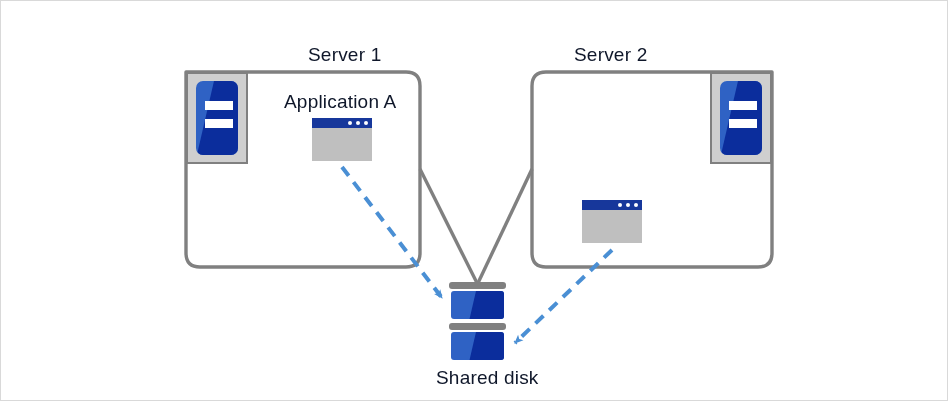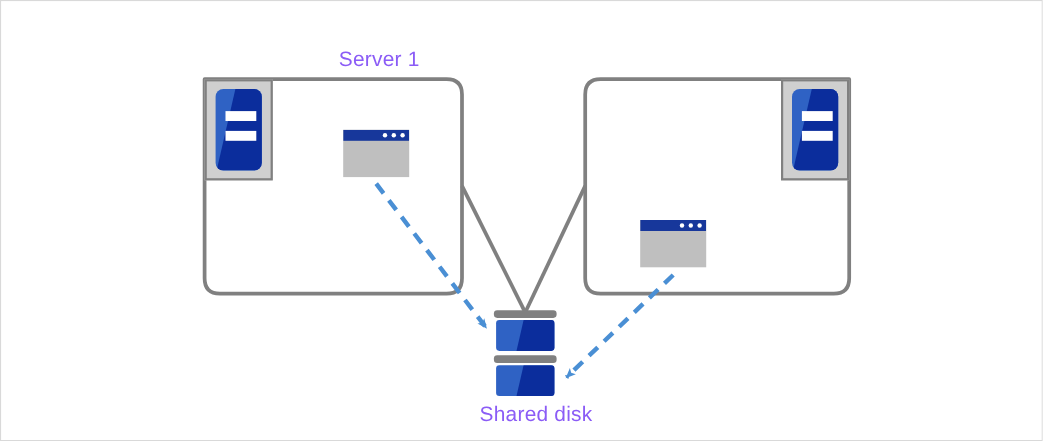--- a/index.html
+++ b/index.html
@@ -19,21 +19,21 @@
   }
   #vector-layer {
     position: absolute;
     left: 0;
     top: 0;
     width: 948px;
     height: 401px;
   }
   .label {
     position: absolute;
-    color: #8b5cf6;
+    color: #0f172a;
     font-family: "Liberation Sans", sans-serif;
     font-size: 19px;
     line-height: 22px;
     white-space: pre;
     letter-spacing: 0.2px;
   }
   #server1-title { left: 307px; top: 43px; }
   #server2-title { left: 573px; top: 43px; }
   #app-a-title   { left: 283px; top: 90px; }
   #app-b-title   { left: 553px; top: 172px; }
@@ -178,29 +178,31 @@
   <div class="label" id="server1-title">Server 1</div>
 
   <div class="server-icon" id="server1-icon">
     <div class="chassis">
       <div class="shade"></div>
       <div class="bar b1"></div>
       <div class="bar b2"></div>
     </div>
   </div>
 
+  <div class="label" id="app-a-title">Application A</div>
 
   <div class="app-icon" id="app-a-icon">
     <div class="titlebar">
       <span class="dot d1"></span>
       <span class="dot d2"></span>
       <span class="dot d3"></span>
     </div>
   </div>
 
+  <div class="label" id="server2-title">Server 2</div>
 
   <div class="server-icon" id="server2-icon">
     <div class="chassis">
       <div class="shade"></div>
       <div class="bar b1"></div>
       <div class="bar b2"></div>
     </div>
   </div>
 
 

